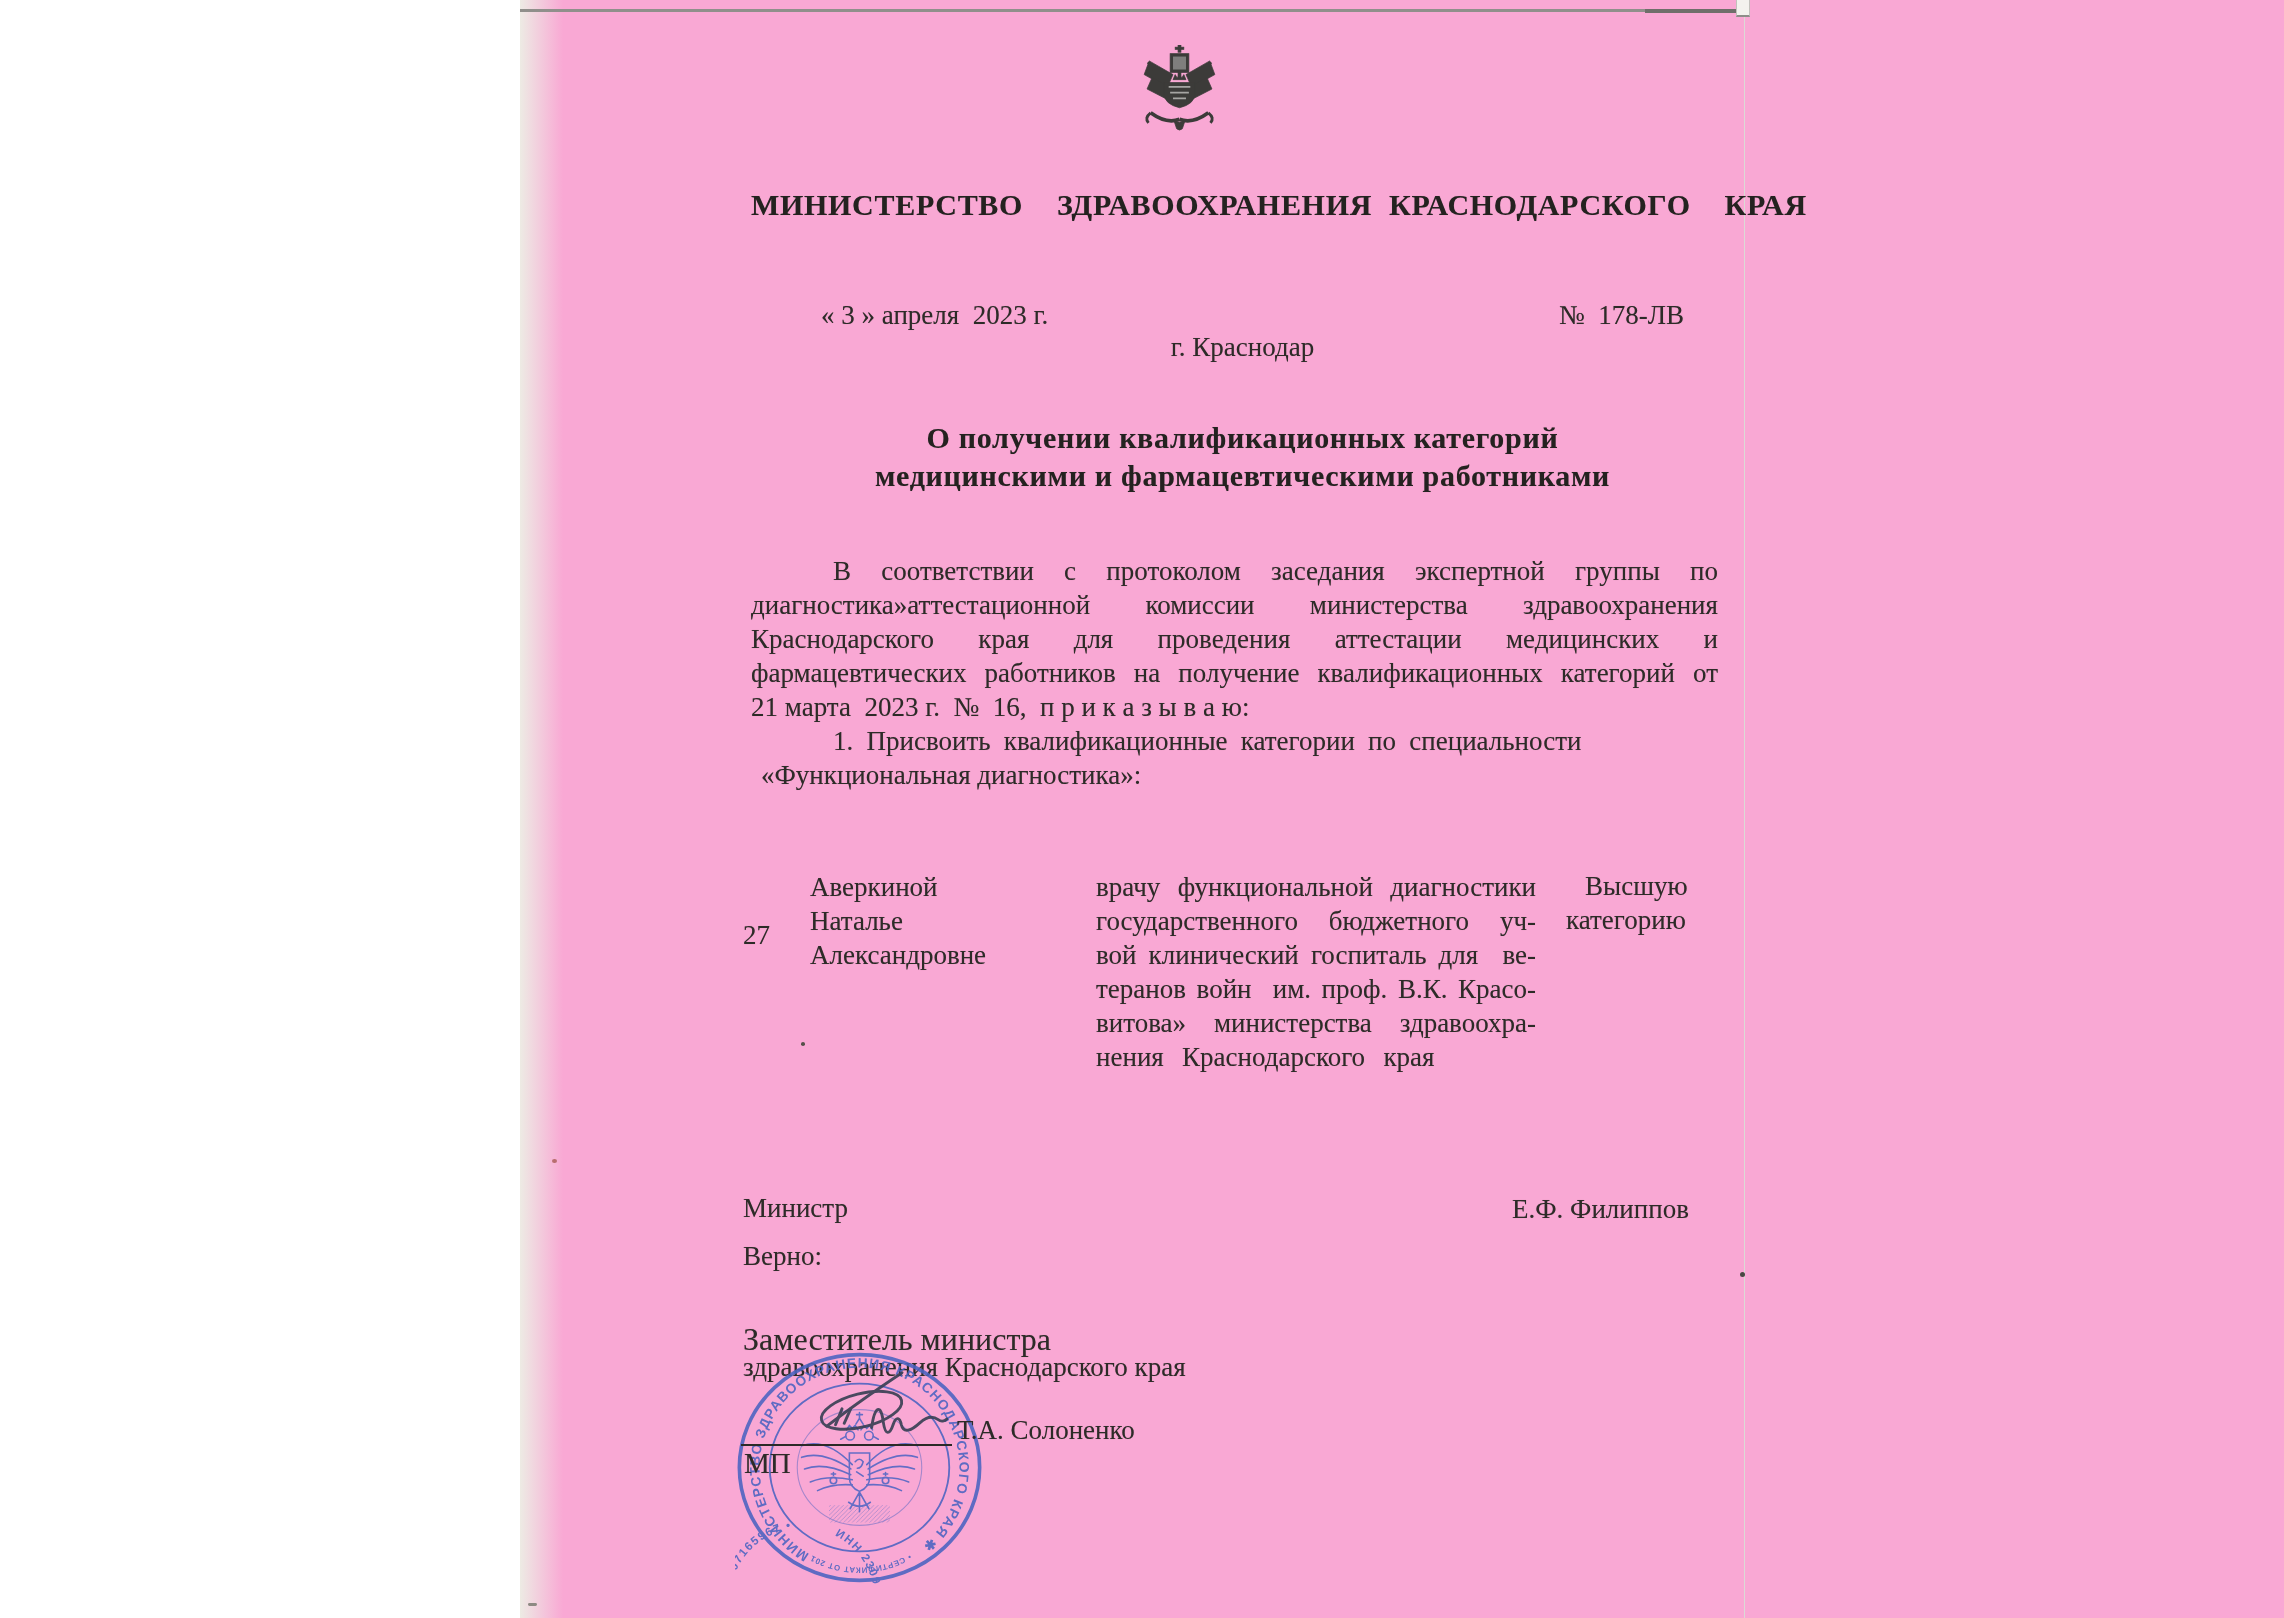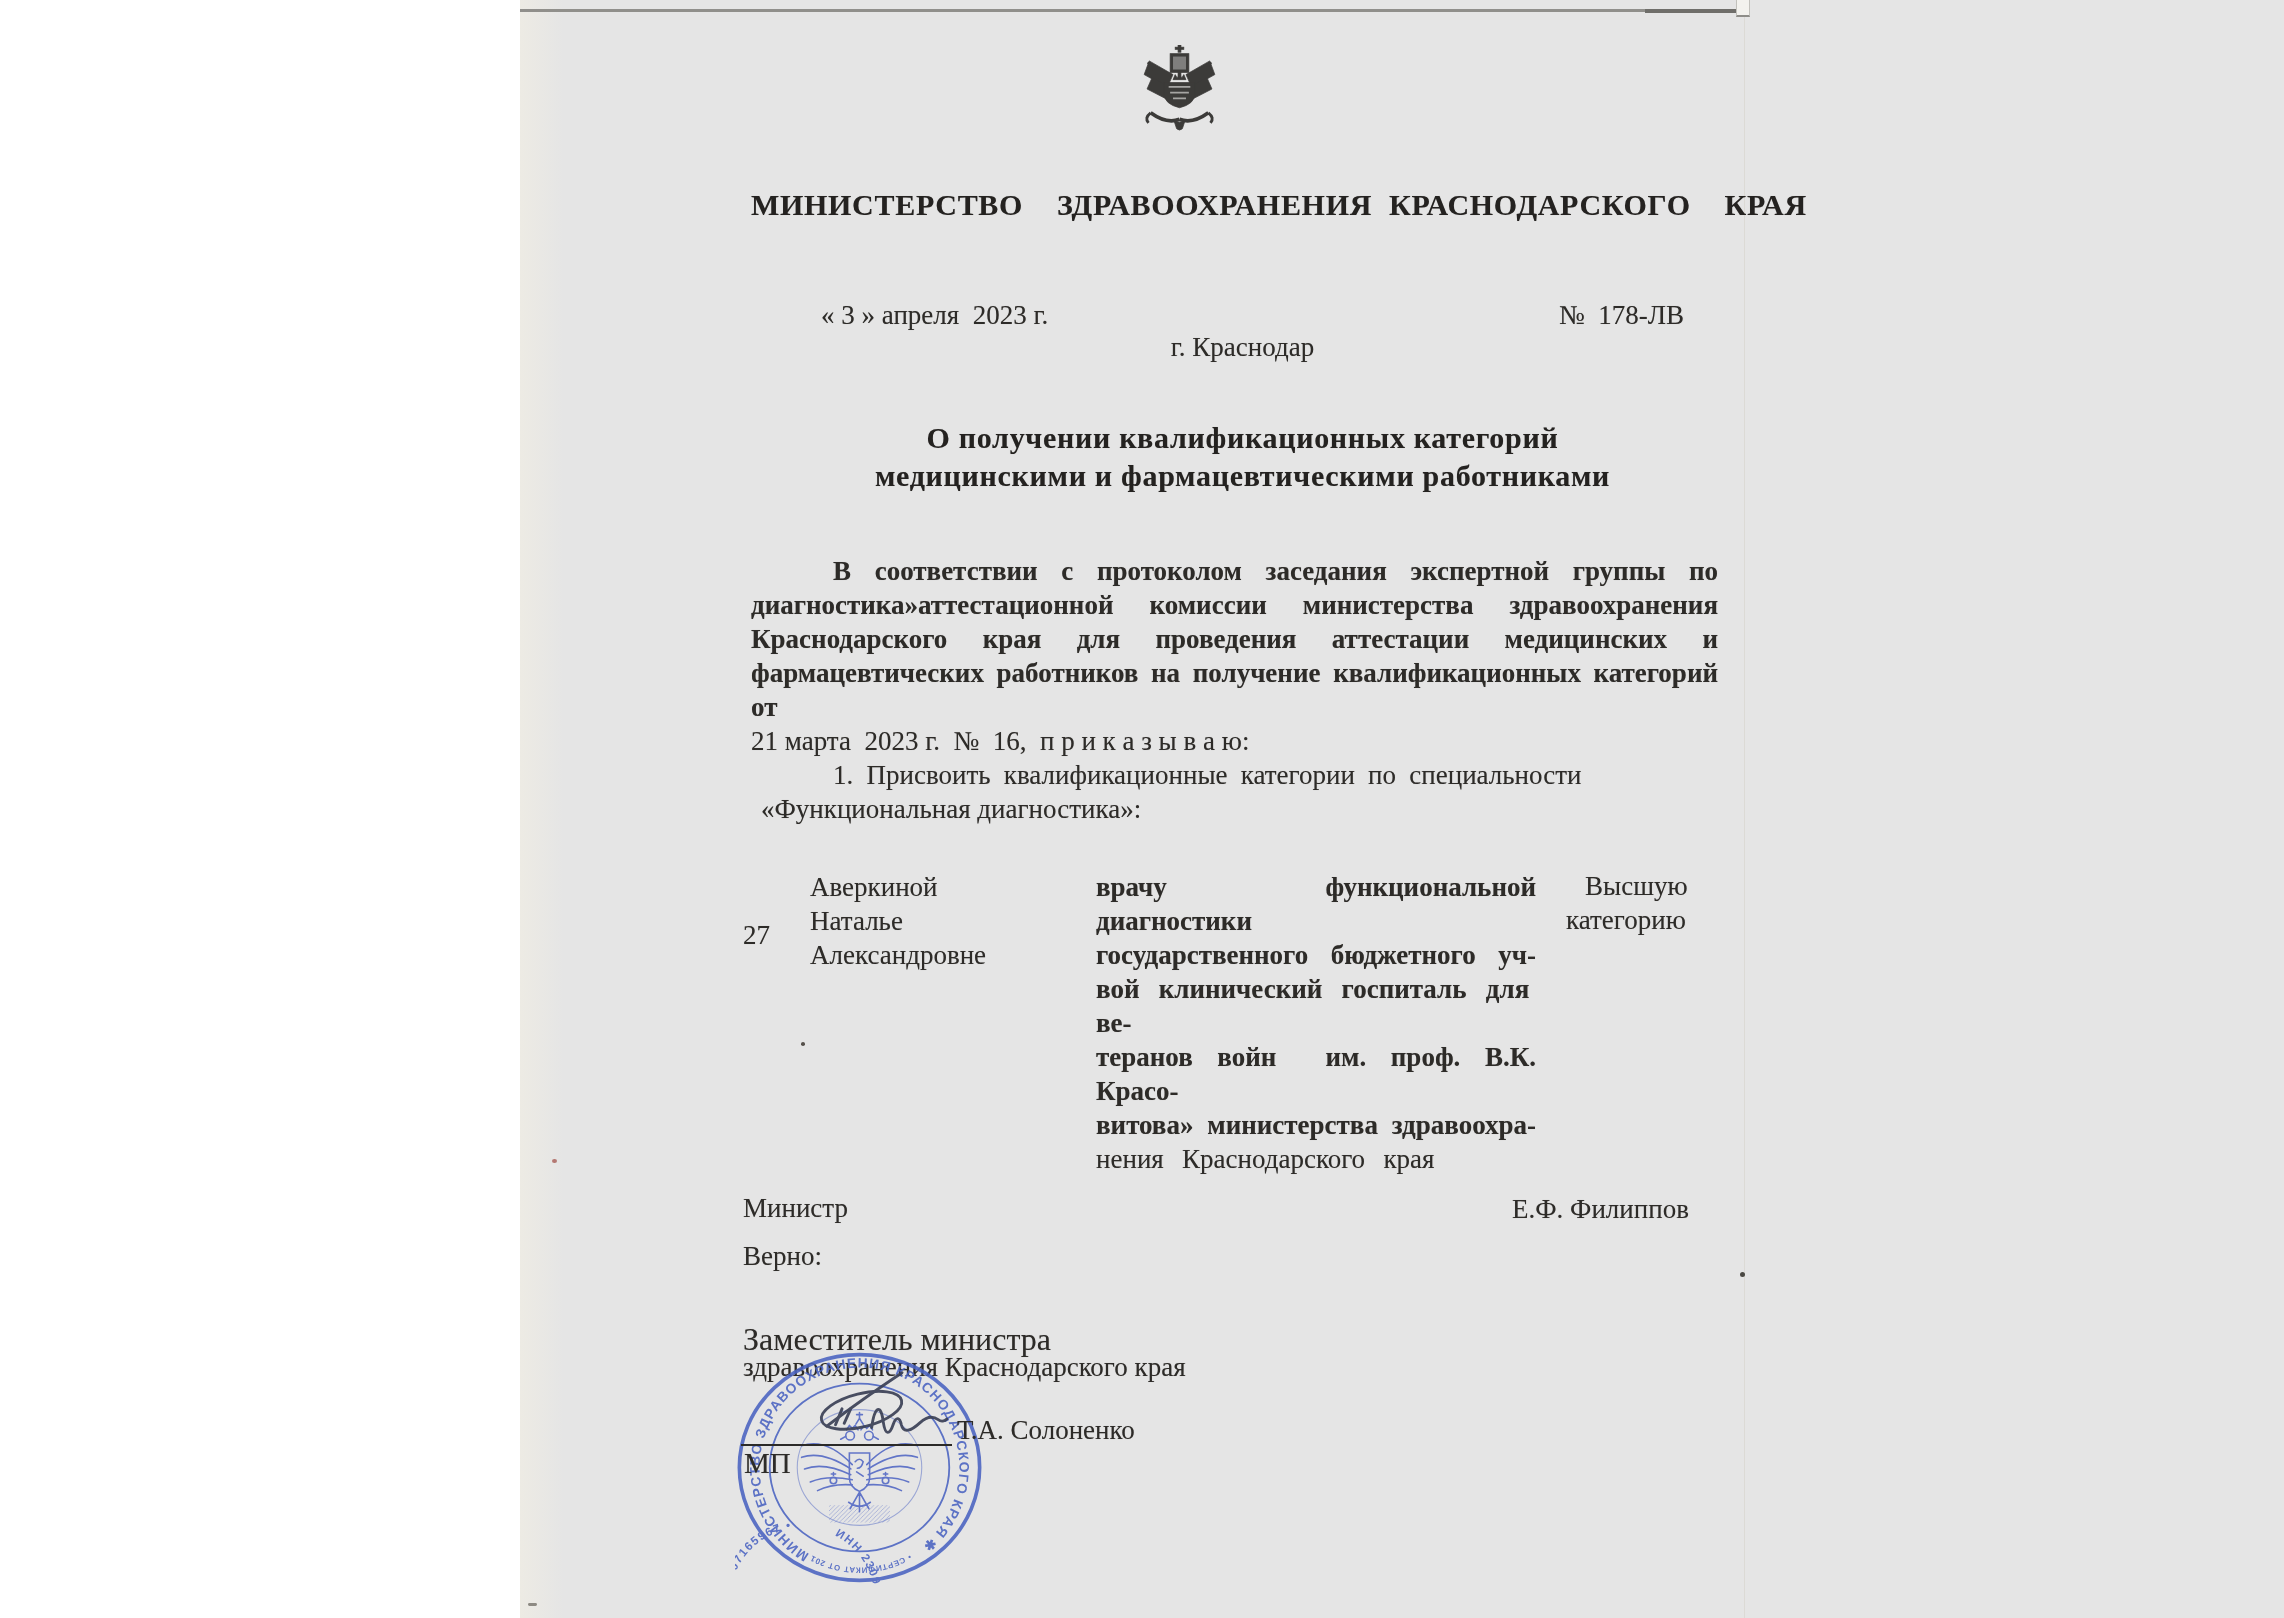--- a/index.html
+++ b/index.html
@@ -1,16 +1,16 @@
 <!DOCTYPE html>
 <html style="font-size:11.6px"><head>
 <meta charset="utf-8">
 <style>
   html,body{margin:0;padding:0;background:#ffffff;}
-  #screen{position:relative;width:2284px;height:1618px;background:#e5e5e5;overflow:hidden;
+  #screen{position:relative;width:2284px;height:1618px;background:#f9a8d4;overflow:hidden;
           font-family:"Liberation Serif","DejaVu Serif",serif;color:#2d2b28;}
   .abs{position:absolute;}
   .t{line-height:1.25;white-space:nowrap;}
   .soft{text-shadow:0 0 0.7px rgba(45,43,40,.30);}
   
   #left-white{left:0;top:0;width:520px;height:1618px;background:#ffffff;}
   #page-edge{left:520px;top:0;width:54px;height:1618px;
              background:linear-gradient(to right,#edebe4 0%,rgba(253,253,251,0) 80%);}
   #top-line{left:520px;top:9.4px;width:1230px;height:2.9px;background:#908f8b;}
   #top-line-dark{left:1645px;top:8.7px;width:103px;height:4.3px;background:#6f6e6a;}
@@ -21,21 +21,21 @@
   
   .center-col{left:751px;width:983px;text-align:center;}
   #ministry{top:186px;font-size:30px;font-weight:bold;letter-spacing:0.7px;word-spacing:8.7px;color:#242220;}
   #doctype{top:239px;font-size:30px;font-weight:bold;letter-spacing:6.5px;word-spacing:17.4px;color:#242220;}
   #date-line{left:785px;top:299px;font-size:27px;margin-left:36px;}
   #doc-number{left:1559px;top:299px;font-size:27px;}
   #city{top:331px;font-size:27px;}
   #order-title{top:419px;font-size:30px;font-weight:bold;letter-spacing:0.7px;line-height:34px;color:#242220;}
   
   #para{left:751px;top:554px;width:967px;font-size:27px;line-height:34px;}
-  .jline{text-align:justify;text-align-last:justify;text-justify:inter-word;font-weight:bold;}
+  .jline{text-align:justify;text-align-last:justify;text-justify:inter-word;}
   .indent{text-indent:82px;}
   .indent-sm{text-indent:10px;}
   .wsp{word-spacing:6.5px;}
   
   .tbl{top:870px;font-size:27px;line-height:34px;}
   #col-no{left:743px;margin-top:48px;}
   #col-name{left:810px;width:239px;}
   #col-pos{left:1096px;width:440px;}
   #col-pos .last{word-spacing:11.6px;}
   #cat-1{left:1585px;top:870px;font-size:27px;}

